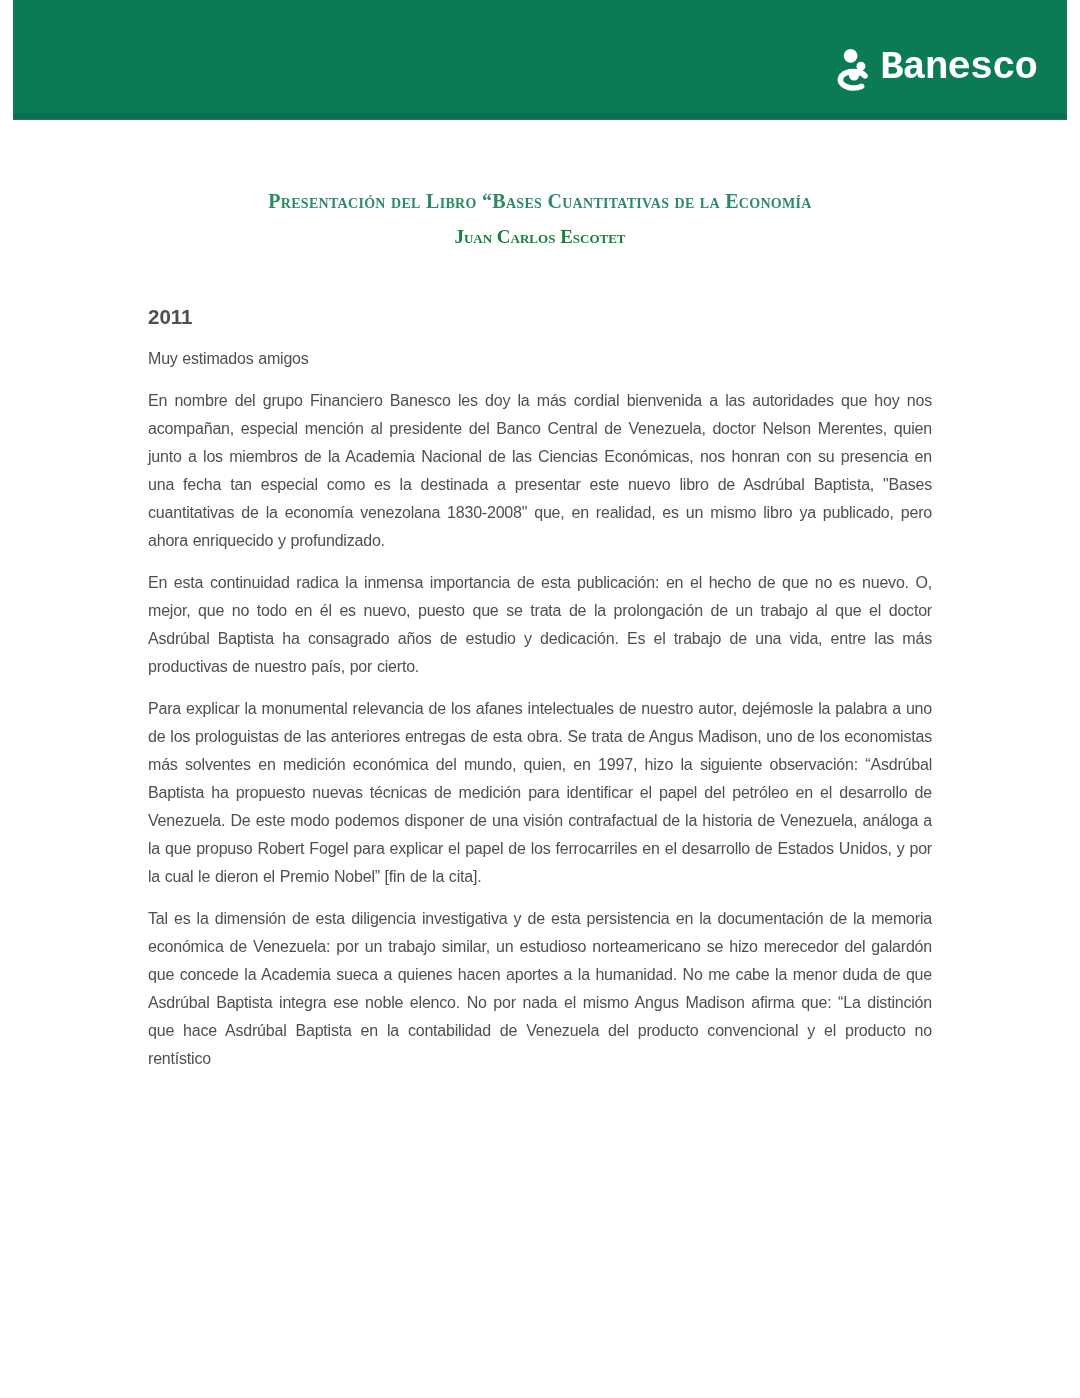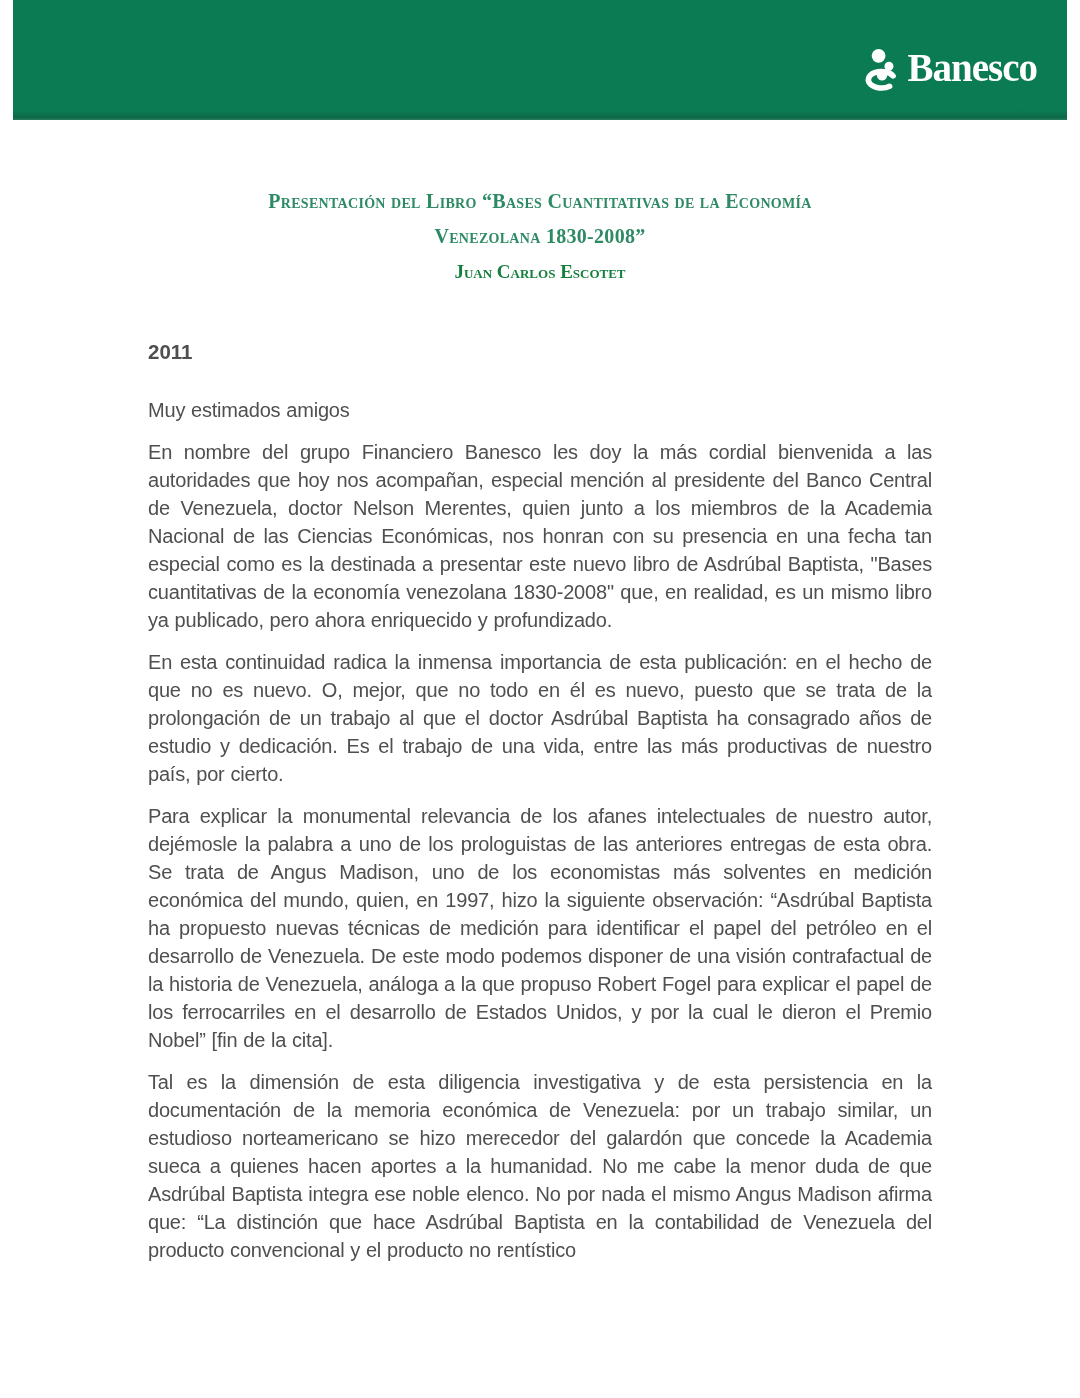--- a/index.html
+++ b/index.html
@@ -31,21 +31,21 @@
     height: 50px;
     margin-right: 8px;
     display: block;
   }
   .brand {
     color: #ffffff;
     font-size: 39px;
     font-weight: bold;
     letter-spacing: -1px;
     line-height: 48px;
-    font-family: Liberation Serif, serif;
+    font-family: Liberation Mono, monospace;
   }
   .content {
     position: absolute;
     left: 148px;
     top: 120px;
     width: 784px;
     color: #4f4f4f;
   }
   .title {
     margin: 64px 0 0 0;
@@ -63,29 +63,29 @@
     margin-top: 4px;
     text-align: center;
     font-family: "Liberation Serif", "DejaVu Serif", serif;
     font-variant: small-caps;
     font-weight: 600;
     font-size: 19px;
     line-height: 28px;
     color: #15803d;
   }
   .year {
-    margin: 52px 0 30px 0;
+    margin: 52px 0 14px 0;
     font-weight: bold;
     font-size: 20.5px;
     line-height: 28px;
     color: #4f4f4f;
   }
   .para {
     margin: 0 0 14px 0;
-    font-size: 20px;
+    font-size: 16px;
     line-height: 28px;
     text-align: justify;
     letter-spacing: -0.2px;
     word-spacing: 0.5px;
     color: #4f4f4f;
   }
   .greeting { text-align: left; }
 </style>
 </head>
 <body>
@@ -101,21 +101,20 @@
         <path d="M45 42 A 19 12 0 1 0 40 57" fill="none" stroke="#ffffff" stroke-width="8" stroke-linecap="round"></path>
       </svg>
       <span class="brand">Banesco</span>
     </div>
   </header>
 
   <main class="content">
 
     <h1 class="title">
       <span class="tline">Presentación del Libro “Bases Cuantitativas de la Economía</span>
-      <span class="tline">Venezolana 1830-2008”</span>
     </h1>
 
     <div class="author">Juan Carlos Escotet</div>
 
     <p class="year">2011</p>
 
     <p class="para greeting">Muy estimados amigos</p>
 
     <p class="para">En nombre del grupo Financiero Banesco les doy la más cordial bienvenida a las autoridades que hoy nos acompañan, especial mención al presidente del Banco Central de Venezuela, doctor Nelson Merentes, quien junto a los miembros de la Academia Nacional de las Ciencias Económicas, nos honran con su presencia en una fecha tan especial como es la destinada a presentar este nuevo libro de Asdrúbal Baptista, "Bases cuantitativas de la economía venezolana 1830-2008" que, en realidad, es un mismo libro ya publicado, pero ahora enriquecido y profundizado.</p>
     <p class="para">En esta continuidad radica la inmensa importancia de esta publicación: en el hecho de que no es nuevo. O, mejor, que no todo en él es nuevo, puesto que se trata de la prolongación de un trabajo al que el doctor Asdrúbal Baptista ha consagrado años de estudio y dedicación. Es el trabajo de una vida, entre las más productivas de nuestro país, por cierto.</p>

